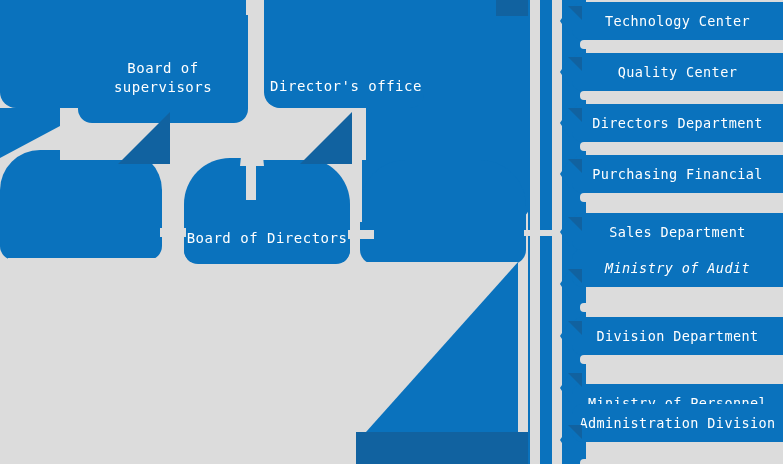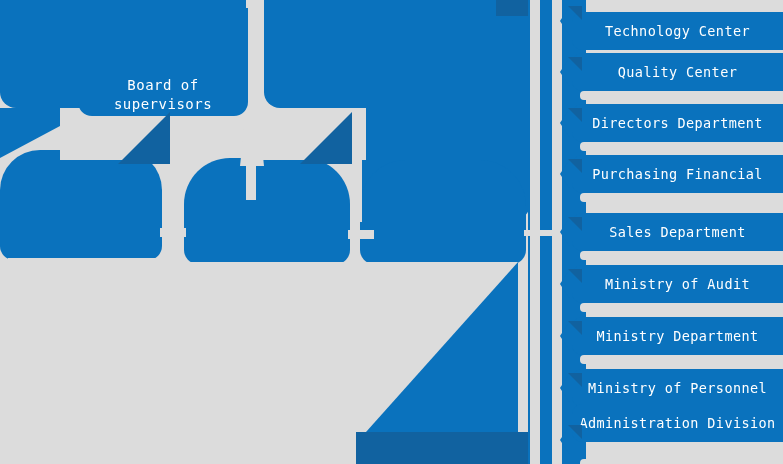--- a/index.html
+++ b/index.html
@@ -71,38 +71,44 @@
 <div id="stage">
 
   <div class="bluecol" style="left:0;top:0;width:252px;height:108px;border-radius:0 0 16px 16px;"></div>
   <div class="bluecol" style="left:264px;top:0;width:160px;height:108px;border-radius:0 0 16px 16px;"></div>
   <div class="bluecol" style="left:356px;top:0;width:174px;height:220px;border-radius:0 0 16px 16px;"></div>
   <div class="darkband" style="left:496px;top:0;width:90px;height:16px;"></div>
 
   <div class="bluecol" style="left:0;top:108px;width:60px;height:50px;
               clip-path:polygon(0 0,100% 0,100% 36%,0 100%);"></div>
 
-  <div class="node colhead" style="left:78px;top:8px;width:170px;height:108px;align-items:flex-end;padding-bottom:2px;box-sizing:border-box;">
+  <div class="node colhead" style="left:78px;top:15px;width:170px;height:108px;align-items:flex-end;padding-bottom:26px;box-sizing:border-box;">
     <span>Board of supervisors</span>
   </div>
 
+  <div class="node colhead" style="left:268px;top:0;width:156px;height:108px;align-items:flex-end;padding-bottom:12px;box-sizing:border-box;">
+    <span>Director's office</span>
+  </div>
 
   <div class="stem" style="left:246px;top:0;width:10px;height:200px;"></div>
   <div class="stem" style="left:240px;top:108px;width:24px;height:58px;
               clip-path:polygon(25% 0,75% 0,100% 100%,0 100%);"></div>
 
   <div class="fold" style="left:118px;top:112px;border-left:52px solid transparent;border-bottom:52px solid #1162a0;"></div>
   <div class="fold" style="left:300px;top:112px;border-left:52px solid transparent;border-bottom:52px solid #1162a0;"></div>
 
   <div class="stem" style="left:60px;top:108px;width:118px;height:52px;"></div>
   <div class="stem" style="left:256px;top:108px;width:110px;height:52px;"></div>
 
   <div class="bluecol" style="left:0;top:150px;width:162px;height:110px;border-radius:40px 40px 14px 14px;"></div>
 
   <div class="bluecol" style="left:184px;top:158px;width:166px;height:106px;border-radius:46px 46px 14px 14px;"></div>
+  <div class="node" style="left:184px;top:212px;width:166px;height:52px;border-radius:0 0 14px 14px;">
+    <span>Board of Directors</span>
+  </div>
 
   <div class="bluecol" style="left:360px;top:160px;width:166px;height:104px;border-radius:46px 46px 14px 14px;"></div>
 
   <div class="connector" style="left:160px;top:228px;width:26px;height:9px;"></div>
   <div class="connector" style="left:348px;top:230px;width:26px;height:9px;"></div>
   <div class="connector" style="left:524px;top:230px;width:30px;height:6px;"></div>
 
   <div class="stem" style="left:166px;top:150px;width:12px;height:314px;"></div>
   <div class="stem" style="left:352px;top:152px;width:10px;height:70px;"></div>
 
@@ -115,21 +121,21 @@
   <div class="darkband" style="left:356px;top:432px;width:172px;height:32px;z-index:6;"></div>
 
   <div class="spine-blue" style="left:528px;top:0;width:58px;height:464px;"></div>
   <div class="spine" style="left:530px;top:0;width:10px;height:464px;"></div>
   <div class="spine" style="left:552px;top:0;width:10px;height:464px;"></div>
 
   <div id="dept-layer">
       <div class="dept-shadow" style="top: 40px;"></div>
       <div class="dept-tab" style="top: 6px;"></div>
       <div class="dept-tab-dark" style="left: 568px; top: 6px;"></div>
-      <div class="dept" style="top: 12px;">
+      <div class="dept" style="top: 2px;">
         <span>Technology Center</span>
       </div>
       <div class="dept-shadow" style="top: 91px;"></div>
       <div class="dept-tab" style="top: 57px;"></div>
       <div class="dept-tab-dark" style="left: 568px; top: 57px;"></div>
       <div class="dept" style="top: 53px;">
         <span>Quality Center</span>
       </div>
       <div class="dept-shadow" style="top: 142px;"></div>
       <div class="dept-tab" style="top: 108px;"></div>
@@ -145,33 +151,33 @@
       </div>
       <div class="dept-shadow" style="top: 251px;"></div>
       <div class="dept-tab" style="top: 217px;"></div>
       <div class="dept-tab-dark" style="left: 568px; top: 217px;"></div>
       <div class="dept" style="top: 213px; align-items: center;">
         <span>Sales Department</span>
       </div>
       <div class="dept-shadow" style="top: 303px;"></div>
       <div class="dept-tab" style="top: 269px;"></div>
       <div class="dept-tab-dark" style="left: 568px; top: 269px;"></div>
-      <div class="dept" style="top: 265px;">
+      <div class="dept" style="top: 249px; font-style: italic;">
         <span>Ministry of Audit</span>
       </div>
       <div class="dept-shadow" style="top: 355px;"></div>
       <div class="dept-tab" style="top: 321px;"></div>
       <div class="dept-tab-dark" style="left: 568px; top: 321px;"></div>
       <div class="dept" style="top: 317px;">
-        <span>Ministry Department</span>
+        <span>Division Department</span>
       </div>
       <div class="dept-shadow" style="top: 407px;"></div>
       <div class="dept-tab" style="top: 373px;"></div>
       <div class="dept-tab-dark" style="left: 568px; top: 373px;"></div>
-      <div class="dept" style="top: 369px;">
+      <div class="dept" style="top: 384px;">
         <span>Ministry of Personnel</span>
       </div>
       <div class="dept-shadow" style="top: 459px;"></div>
       <div class="dept-tab" style="top: 425px;"></div>
       <div class="dept-tab-dark" style="left: 568px; top: 425px;"></div>
       <div class="dept" style="top: 404px;">
         <span>Administration Division</span>
       </div>
     </div>
 

